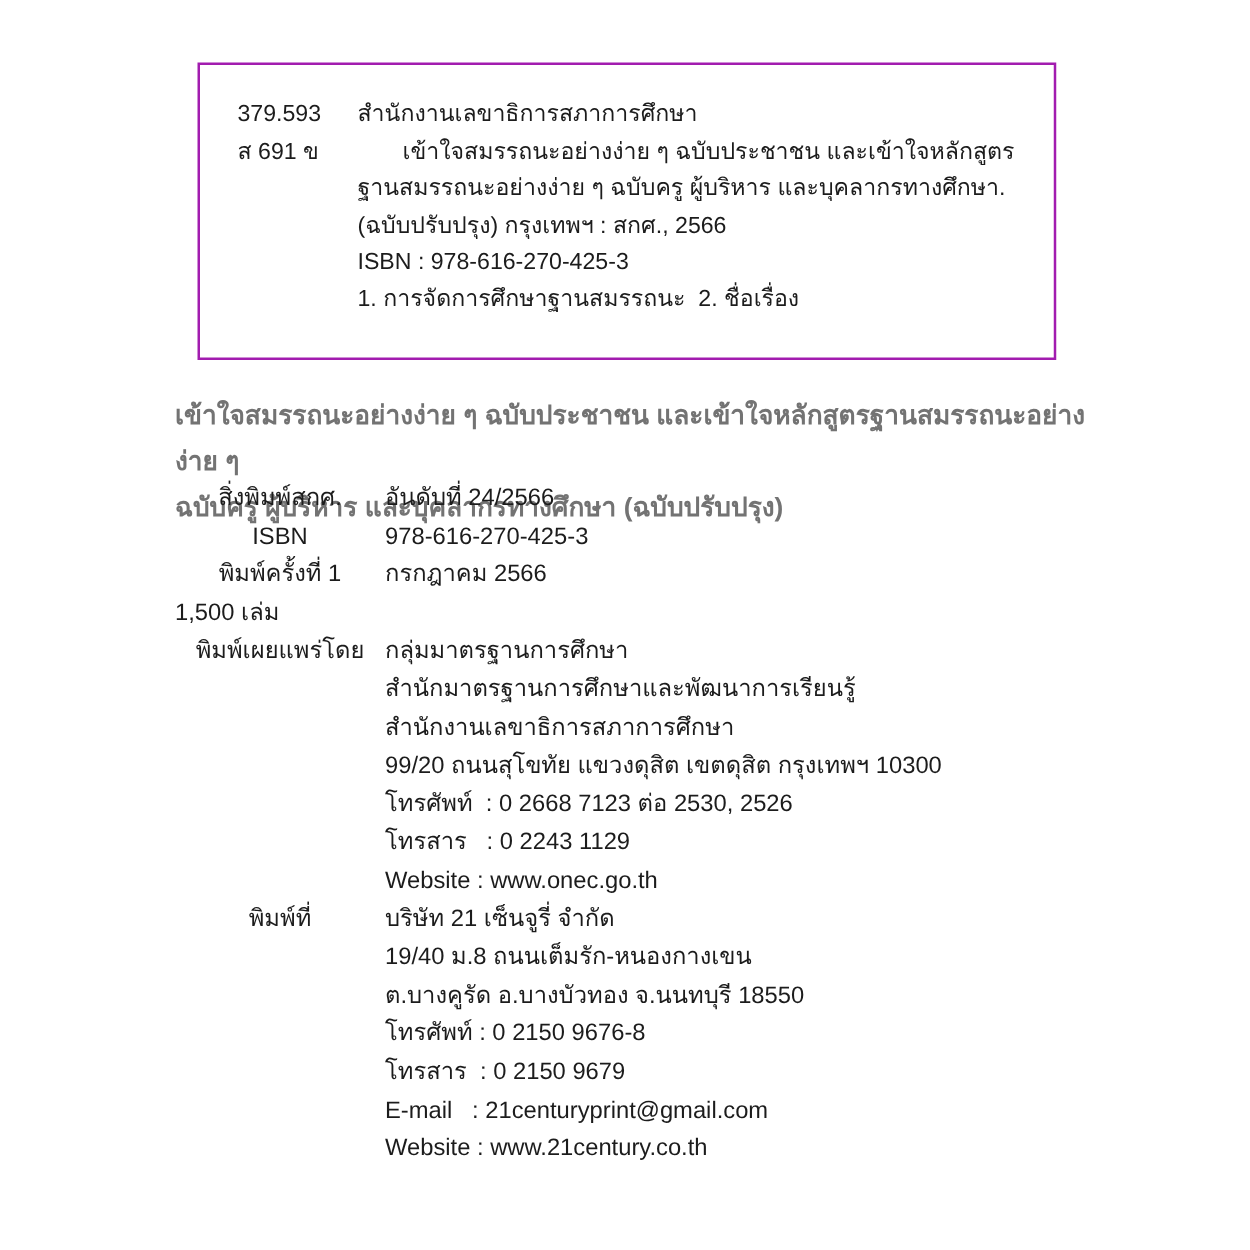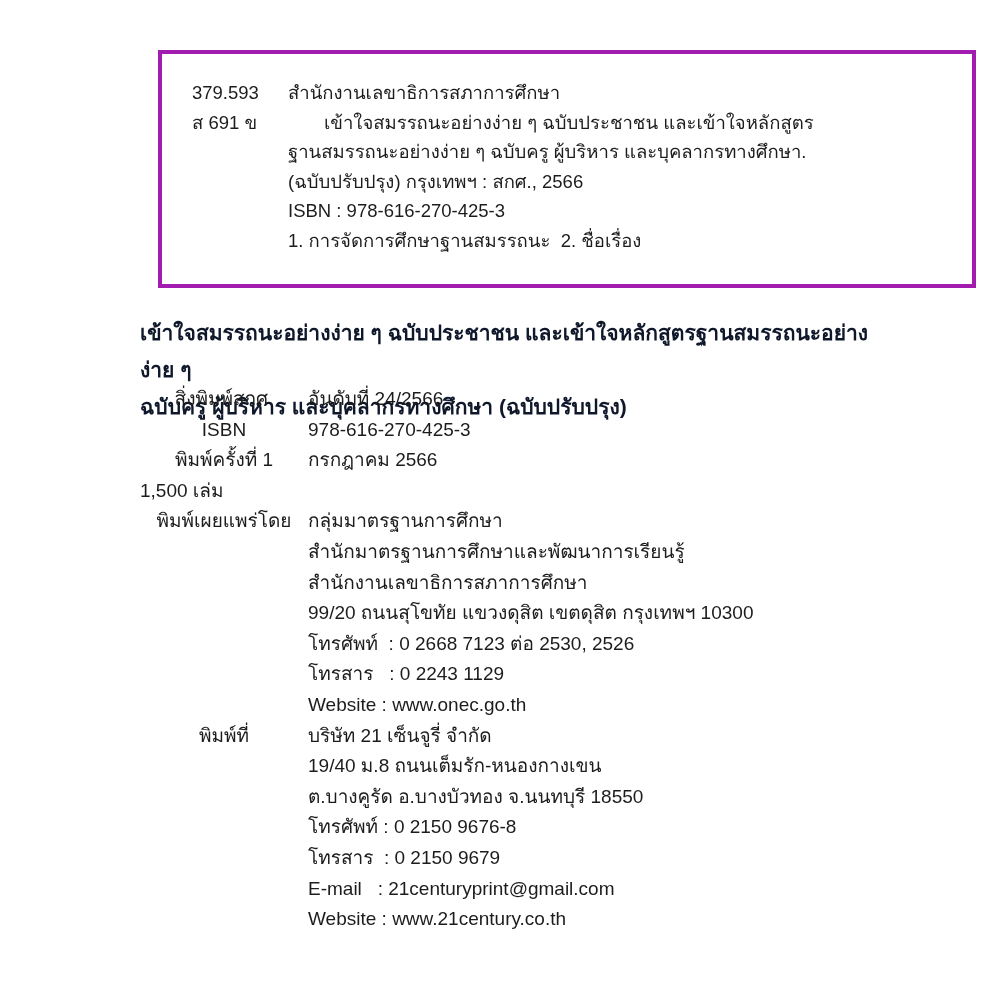--- a/index.html
+++ b/index.html
@@ -9,23 +9,23 @@
     height: 1000px;
     background: #ffffff;
     font-family: "Liberation Sans", "DejaVu Sans", sans-serif;
     color: #1c1c1c;
     overflow: hidden;
   }
   .cip-box {
     position: absolute;
     left: 158px;
     top: 50px;
-    width: 818px;
+    width: 687px;
     height: 238px;
-    border: 4px solid #a21caf;
+    border: 2px solid #a21caf;
     box-sizing: border-box;
     background: #ffffff;
   }
   .cip-inner {
     display: flex;
     padding: 24px 16px 0 30px;
     font-size: 18.5px;
     line-height: 29.5px;
   }
   .call-col { width: 96px; flex-shrink: 0; }
@@ -34,21 +34,21 @@
   .cip-line.indent { text-indent: 36px; }
   .title-heading {
     position: absolute;
     left: 140px;
     top: 314px;
     width: 740px;
     margin: 0;
     font-size: 21px;
     font-weight: bold;
     line-height: 37px;
-    color: #0f172a;
+    color: #737373;
   }
   .details {
     position: absolute;
     left: 140px;
     top: 384px;
     width: 760px;
     font-size: 19px;
     line-height: 30.6px;
     text-align: center;
   }

